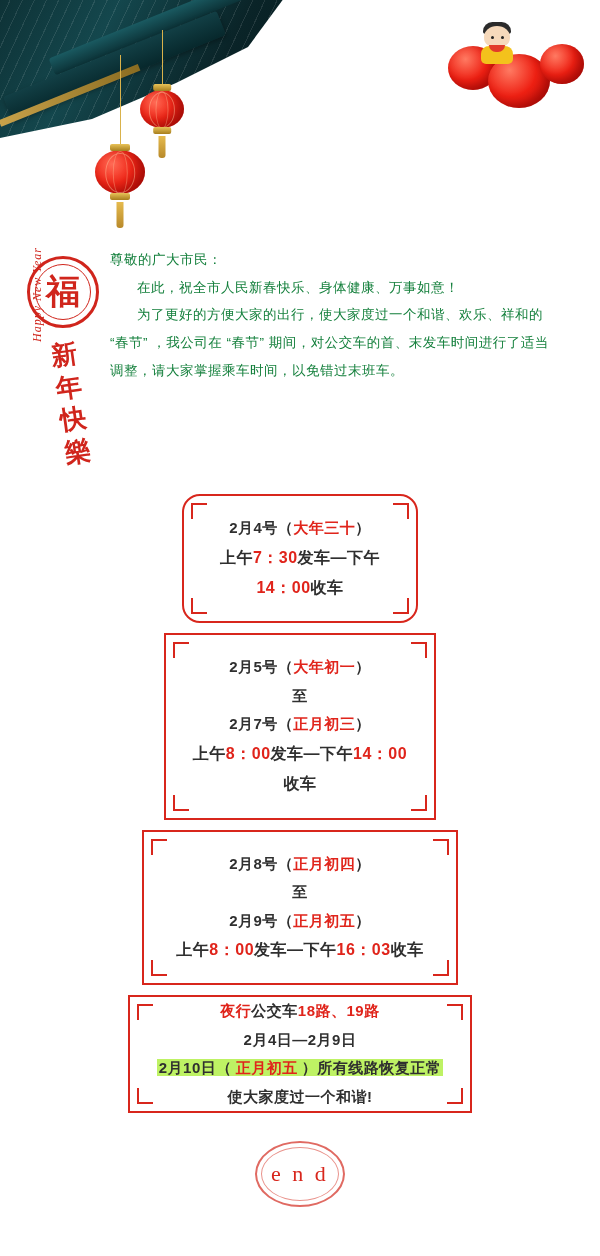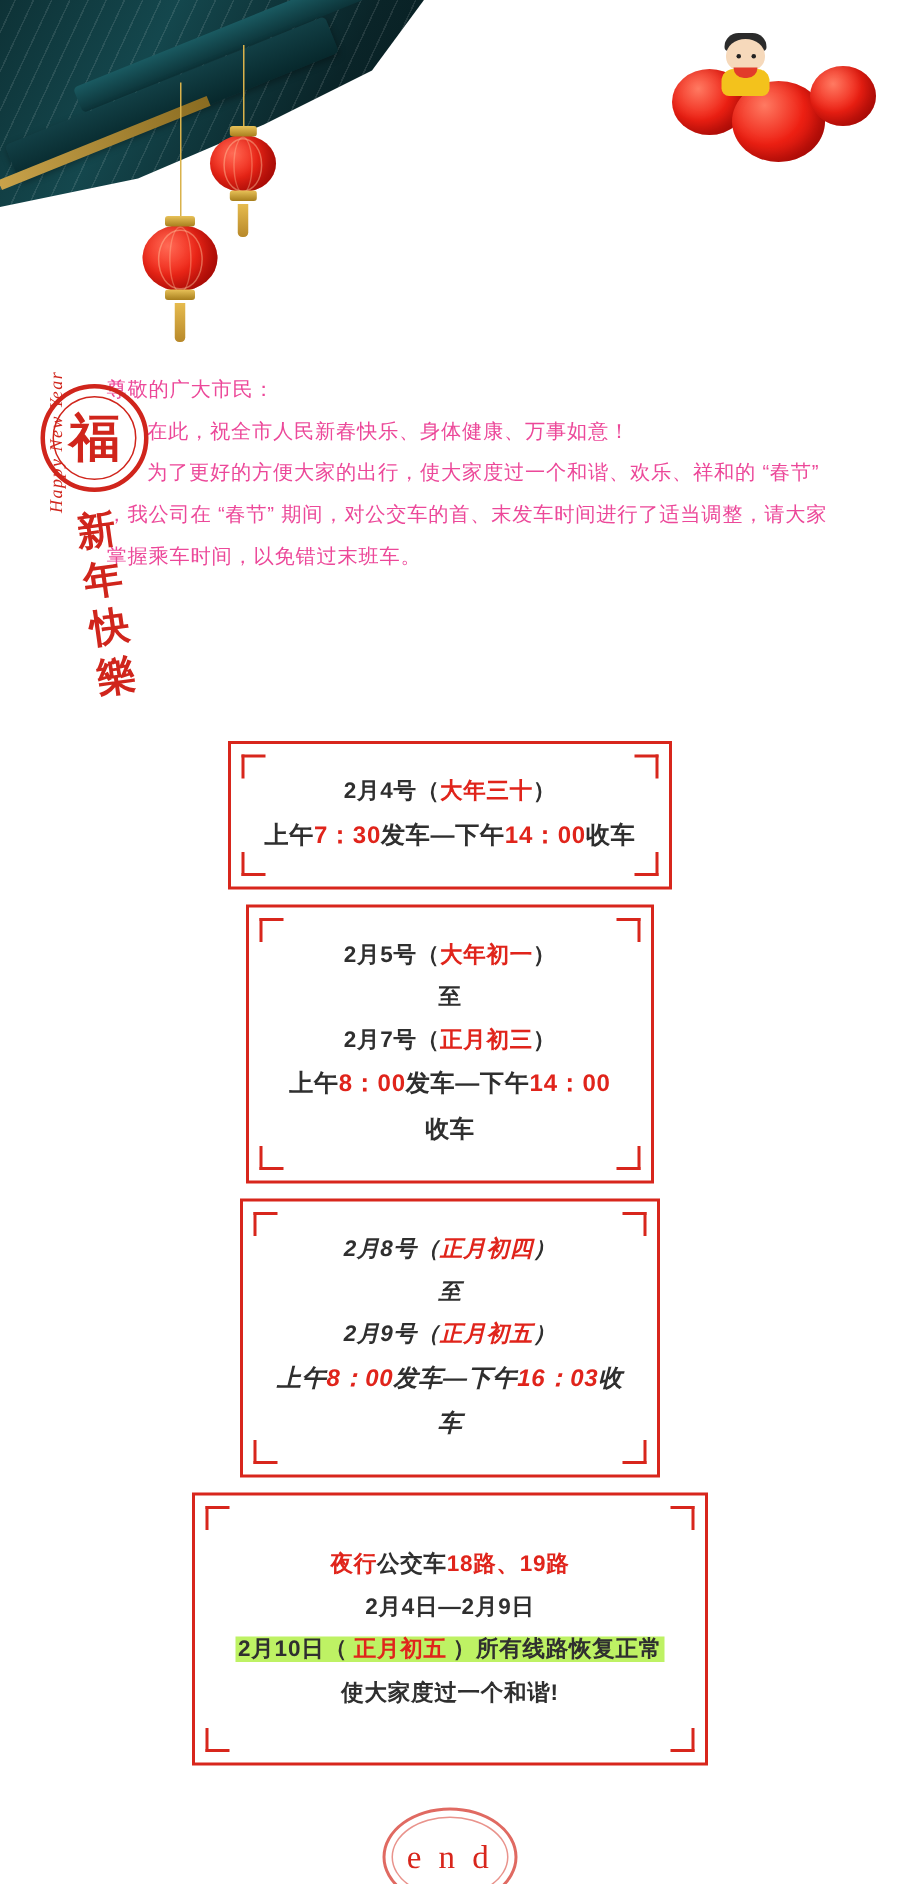--- a/index.html
+++ b/index.html
@@ -266,24 +266,24 @@
     font-family: "DejaVu Serif", serif;
     font-size: 26px;
     font-weight: bold;
     line-height: 1.25;
     width: 34px;
     transform: rotate(-8deg);
     text-align: center;
   }
 
   .letter-body {
-    margin-left: 41px;
+    margin-left: 80px;
     font-size: 13.5px;
     line-height: 2.05;
-    color: #ec4899;
+    color: #15803d;
     letter-spacing: .5px;
   }
   .letter-body p { margin: 0; }
   .indent { text-indent: 2em; }
 
   
   .cards {
     margin-top: 18px;
     display: flex;
     flex-direction: column;
@@ -316,24 +316,24 @@
     font-weight: bold;
     letter-spacing: .5px;
   }
   .card-line.small { font-size: 16px; }
   .red { color: #e0241b; }
   .hl {
     background: #bef264;
     padding: 0 2px;
   }
 
-  .card1 { width: 296px; }
+  .card1 { width: 236px; border-radius: 18px; }
   .card2 { width: 272px; }
-  .card3 { width: 280px; font-style: italic; }
-  .card4 { width: 344px; padding: 32px 18px; }
+  .card3 { width: 316px; }
+  .card4 { width: 344px; padding: 0 18px; }
 
   
   .end-wrap {
     margin-top: 28px;
     display: flex;
     justify-content: center;
   }
   .end-seal {
     width: 86px;
     height: 62px;

